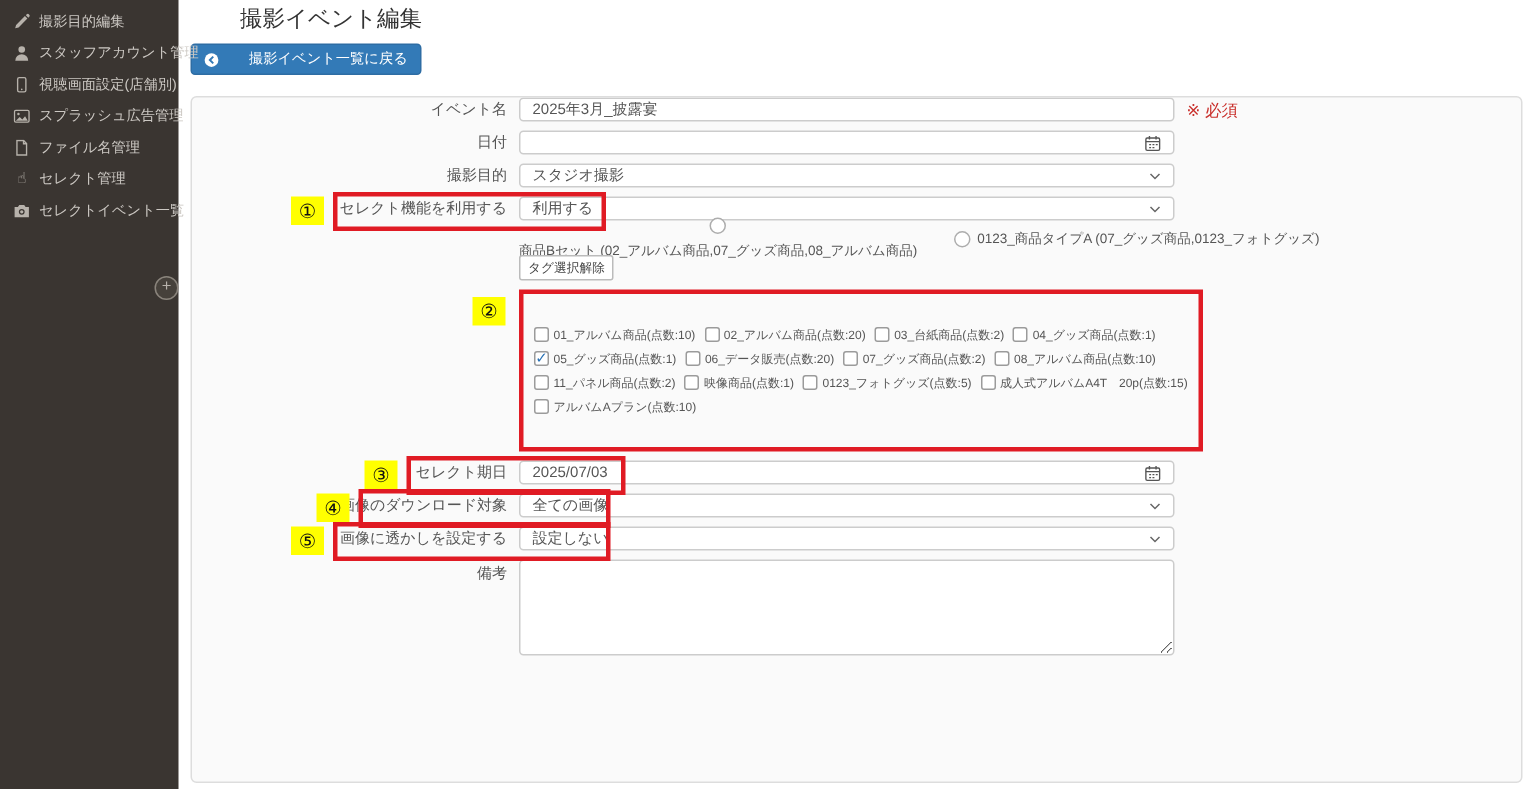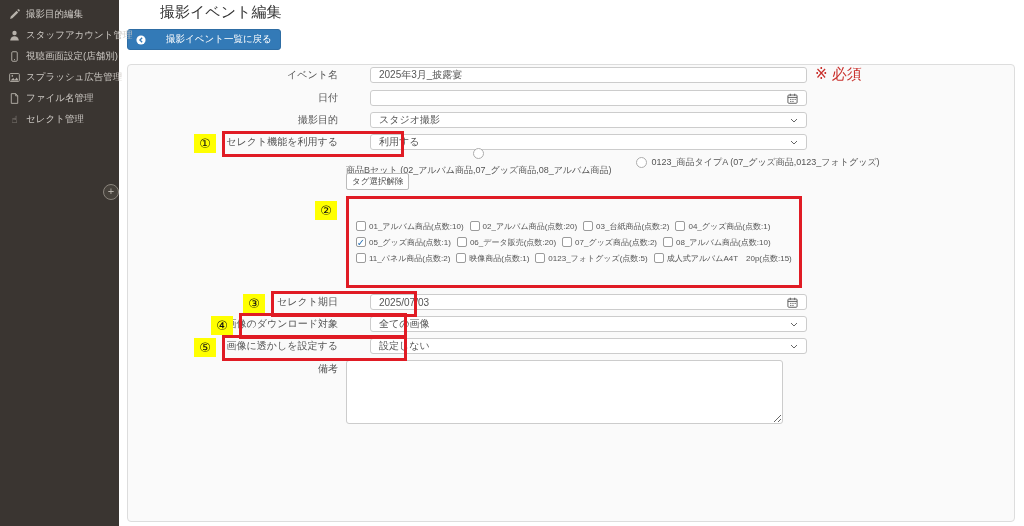--- a/index.html
+++ b/index.html
@@ -36,25 +36,25 @@
            border:1px solid #ddd; border-radius:4px; padding:0 15px; overflow:hidden; }
   .panel-title { font-size:11.5px; color:#555; padding:9px 2px 7px;
                  border-bottom:1px solid #e7e7e7; margin-bottom:14px; }
 
   
   .frow { display:flex; align-items:center; margin-bottom:6px; position:relative; }
   .flabel { width:195px; text-align:right; margin-right:8px; font-size:10px; color:#555;
             flex-shrink:0; white-space:nowrap; }
   .fcontrol { width:437px; height:16px; background:#fff; border:1px solid #ccc;
               border-radius:3px; display:flex; align-items:center; padding:1px 8px;
-              font-size:10px; color:#555; position:relative;margin-left:24px; }
+              font-size:10px; color:#555; position:relative; }
   .fcontrol input { border:none; outline:none; flex:1; font-size:10px; color:#555;
                     font-family:inherit; background:transparent; height:100%; }
   .tail { margin-left:auto; display:inline-flex; }
-  .required { margin-left:8px; font-size:15px; color:#c9302c; white-space:nowrap; }
+  .required { margin-left:8px; font-size:11px; color:#c9302c; white-space:nowrap; }
 
   .radio { width:11px; height:11px; border:1px solid #adadad; border-radius:50%;
            background:#fff; flex-shrink:0; display:inline-block; }
   .checkbox { width:10px; height:10px; border:1px solid #9b9b9b; border-radius:2px;
               background:#fff; flex-shrink:0; display:inline-flex; align-items:center;
               justify-content:center; font-size:9px; color:#fff; }
   .checkbox.checked::after { content:"✓"; color:#2a72b5; font-weight:bold;
                              font-size:10px; line-height:9px; }
 
   .option-block { display:flex; flex-direction:column; gap:2px; }
@@ -143,20 +143,30 @@
             </svg>
         </span>
         <span>ファイル名管理</span>
       </div>
 
       <div class="nav-item">
         <span class="icn txticon">☝</span>
         <span>セレクト管理</span>
       </div>
 
+      <div class="nav-item">
+        <span class="icn">
+          <svg viewBox="0 0 12 12">
+              <path d="M0.8 3.2h2.4l1-1.4h3.6l1 1.4h2.4v7.6H0.8z" fill="currentColor"></path>
+              <circle cx="6" cy="6.8" r="2.1" fill="#3a3531"></circle>
+              <circle cx="6" cy="6.8" r="1.2" fill="currentColor"></circle>
+            </svg>
+        </span>
+        <span>セレクトイベント一覧</span>
+      </div>
 
     </div>
     <div class="sidebar-toggle">
       <span>+</span>
     </div>
   </div>
 
   <div class="main">
 
     <h1 class="page-title">撮影イベント編集</h1>
@@ -292,20 +302,26 @@
             <label class="tag-item">
               <span class="checkbox"></span>
               <span>0123_フォトグッズ(点数:5)</span>
               </label>
             <label class="tag-item">
               <span class="checkbox"></span>
               <span>成人式アルバムA4T　20p(点数:15)</span>
               </label>
           </div>
 
+          <div class="tag-row">
+            <label class="tag-item">
+              <span class="checkbox"></span>
+              <span>アルバムAプラン(点数:10)</span>
+              </label>
+          </div>
 
         </div>
       </div>
 
       <div class="frow">
         <div class="numtag" style="left:100px;">③</div>
         <div class="redbox" style="left:128px; width:146px;"></div>
         <div class="flabel">セレクト期日</div>
         <div class="fcontrol">
           <input type="text" value="2025/07/03" style="">

